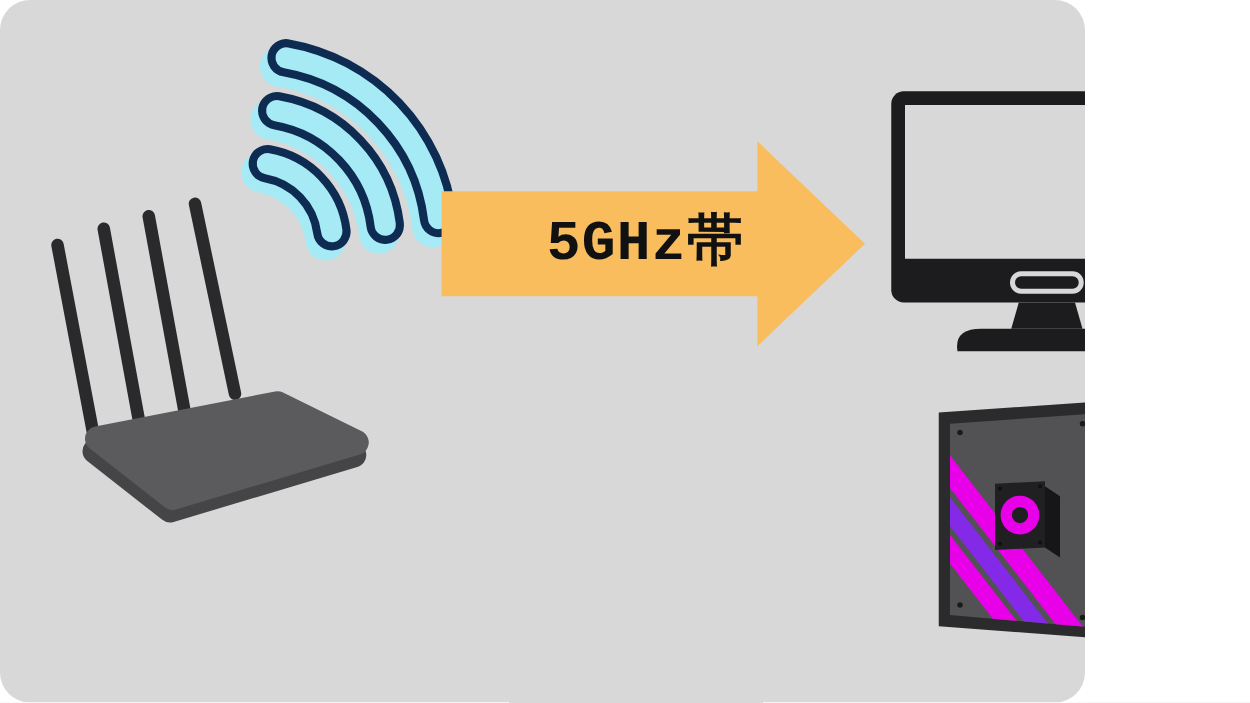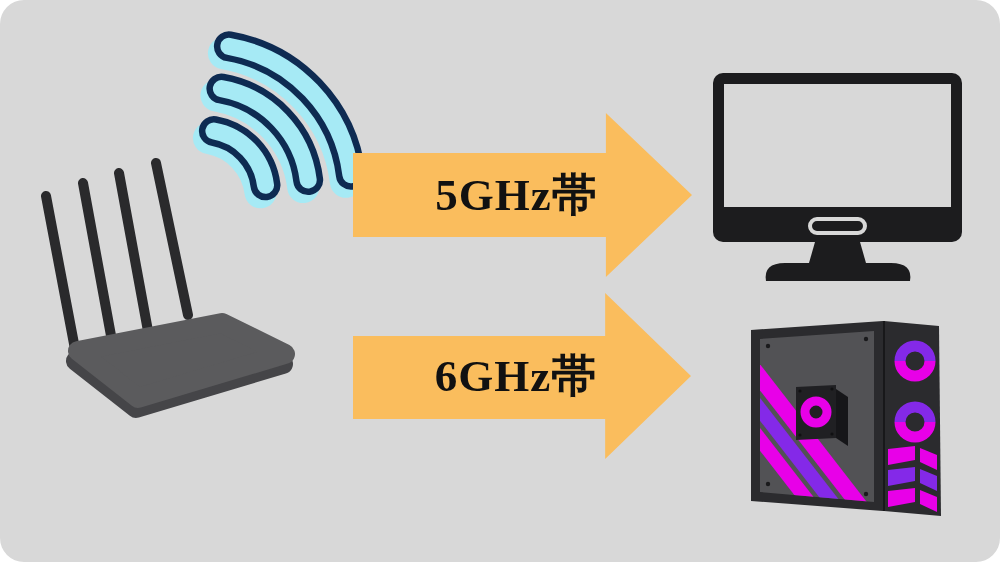--- a/index.html
+++ b/index.html
@@ -1,19 +1,19 @@
 <!DOCTYPE html>
 <html style="--page: #ffffff; --background: #d8d8d8; --arrow: #fabd5d; --text: #111111; --wave_fill: #a6eaf5; --wave_outline: #0e2b52; --magenta: #e800e8; --purple: #8429e8; --case_dark: #2b2b2e; --panel_gray: #525255; --fan_housing: #202023; --fan_housing_side: #161619; --device_black: #1c1c1e; --router_body: #5b5b5d; --router_body_side: #454548; --antenna: #2a2a2c;"><head>
 <meta charset="utf-8">
 <style>
   html,body{margin:0;padding:0;background:#fff;}
   .canvas{
-    position:relative;width:1000px;height:562px;overflow:hidden;
+    position:relative;width:868px;height:562px;overflow:hidden;
     background:var(--page,#ffffff);
-    font-family:Liberation Serif, serif;
+    font-family:Liberation Mono, monospace;
   }
   .board{
     position:absolute;inset:0;border-radius:24px;
     background:var(--background,#d8d8d8);
   }
   .art{position:absolute;left:0;top:0;width:1000px;height:562px;}
   .arrow{
     position:absolute;display:flex;align-items:center;justify-content:center;
     background:var(--arrow,#fabd5d);
   }
@@ -131,17 +131,14 @@
         <polygon points="920,469 937,476 937,491 920,483" style="fill:var(--purple)"></polygon>
         <polygon points="888,491 915,488 915,502 888,507" style="fill:var(--magenta)"></polygon>
         <polygon points="920,490 937,497 937,512 920,504" style="fill:var(--magenta)"></polygon>
       </g>
     </g>
   </svg>
 
   <div class="arrow arrow-5">
     <span class="arrow-label">5GHz帯</span>
   </div>
-  <div class="arrow arrow-6">
-    <span class="arrow-label">6GHz帯</span>
-  </div>
 
 </div>
 
 </body></html>

